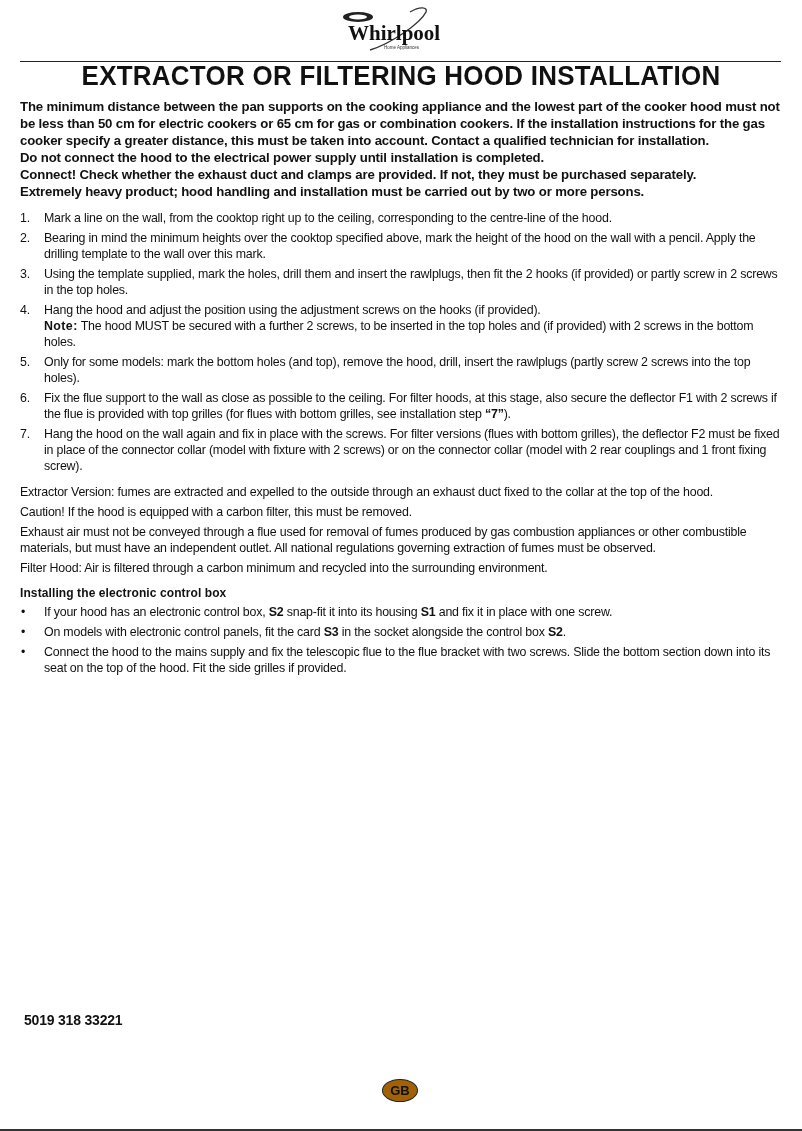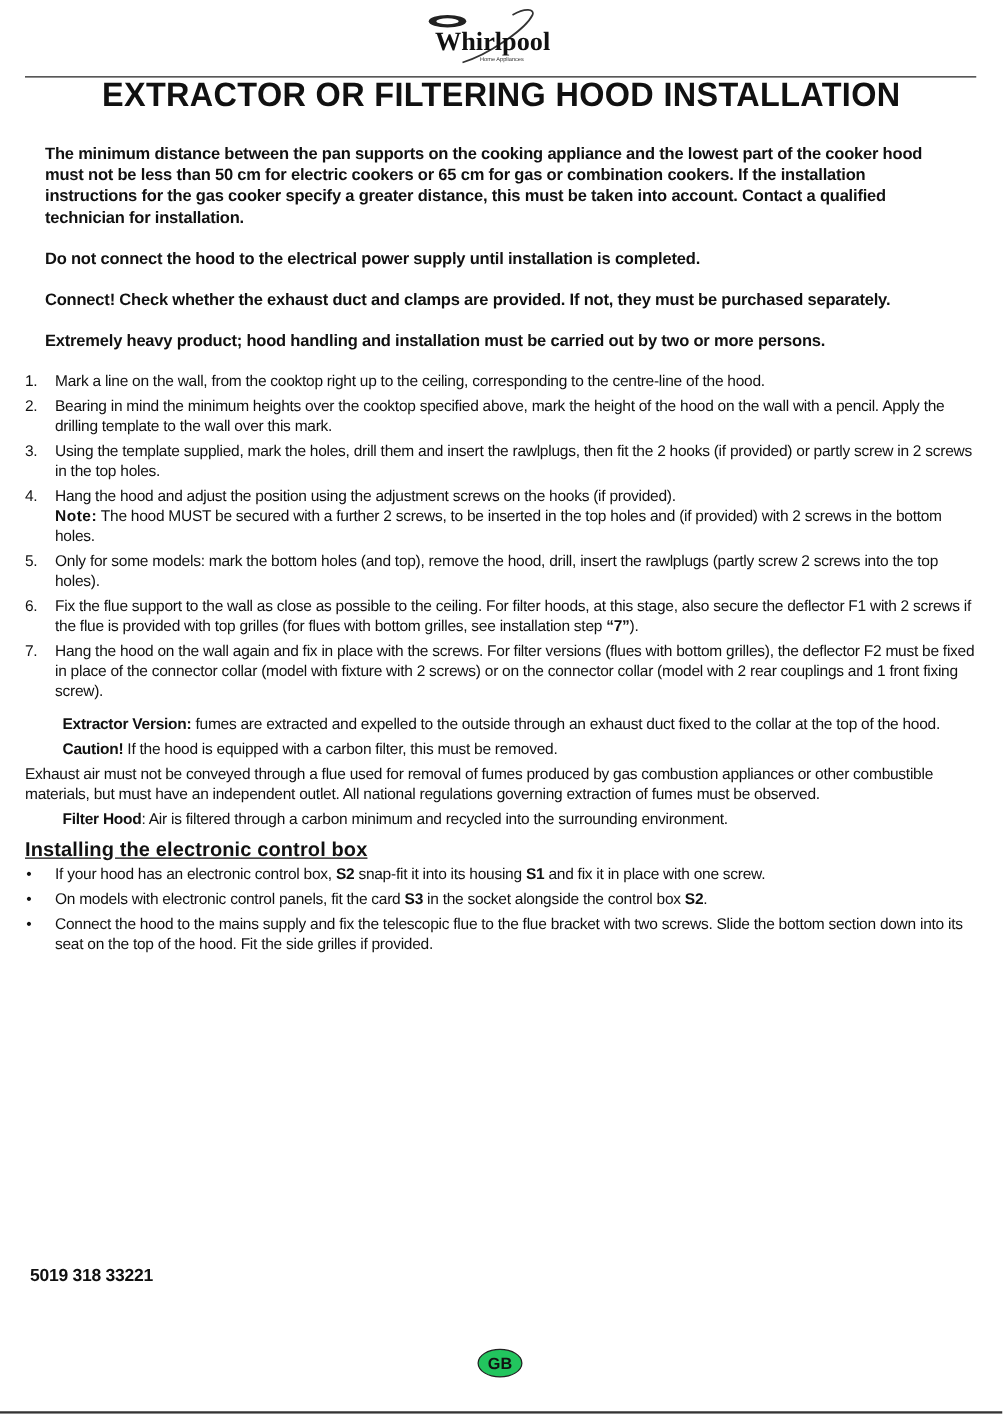--- a/index.html
+++ b/index.html
@@ -50,21 +50,21 @@
       top: 98px;
       width: 762px;
     }
     .intro {
       font-weight: bold;
       font-size: 13.2px;
       line-height: 17px;
       letter-spacing: -0.15px;
       margin: 0;
     }
-    .intro p { margin: 16px; }
+    .intro p { margin: 0; }
     ol.steps {
       margin: 10px 0 0 0;
       padding: 0;
       list-style: none;
       font-size: 12.4px;
       line-height: 16px;
       letter-spacing: -0.2px;
     }
     ol.steps li {
       position: relative;
@@ -78,28 +78,27 @@
     }
     .note-label { font-weight: bold; letter-spacing: 0.4px; }
     b.step-ref { font-weight: bold; }
     .info {
       margin-top: 10px;
       font-size: 12.4px;
       line-height: 16px;
       letter-spacing: -0.2px;
     }
     .info p { margin: 0 0 4px 0; }
-    .info b { font-weight: bold; margin-left: 30px; }
+    .info b { font-weight: normal; }
     h2.section {
       margin: 8px 0 1px 0;
-      font-size: 16px;
+      font-size: 12px;
       line-height: 19px;
       font-weight: bold;
       letter-spacing: 0.1px;
-      text-decoration: underline;
     }
     ul.bullets {
       list-style: none;
       margin: 0;
       padding: 0;
       font-size: 12.4px;
       line-height: 16px;
       letter-spacing: -0.2px;
     }
     ul.bullets li {
@@ -121,21 +120,21 @@
       letter-spacing: -0.2px;
     }
     .lang-badge {
       position: absolute;
       left: 382px;
       top: 1079px;
       width: 34px;
       height: 21px;
       border: 1.5px solid #222;
       border-radius: 50%;
-      background: #22c55e;
+      background: #a16207;
       text-align: center;
       line-height: 21px;
       font-weight: bold;
       font-size: 13px;
     }
     .bottom-rule {
       position: absolute;
       left: 0;
       top: 1129px;
       width: 802px;

